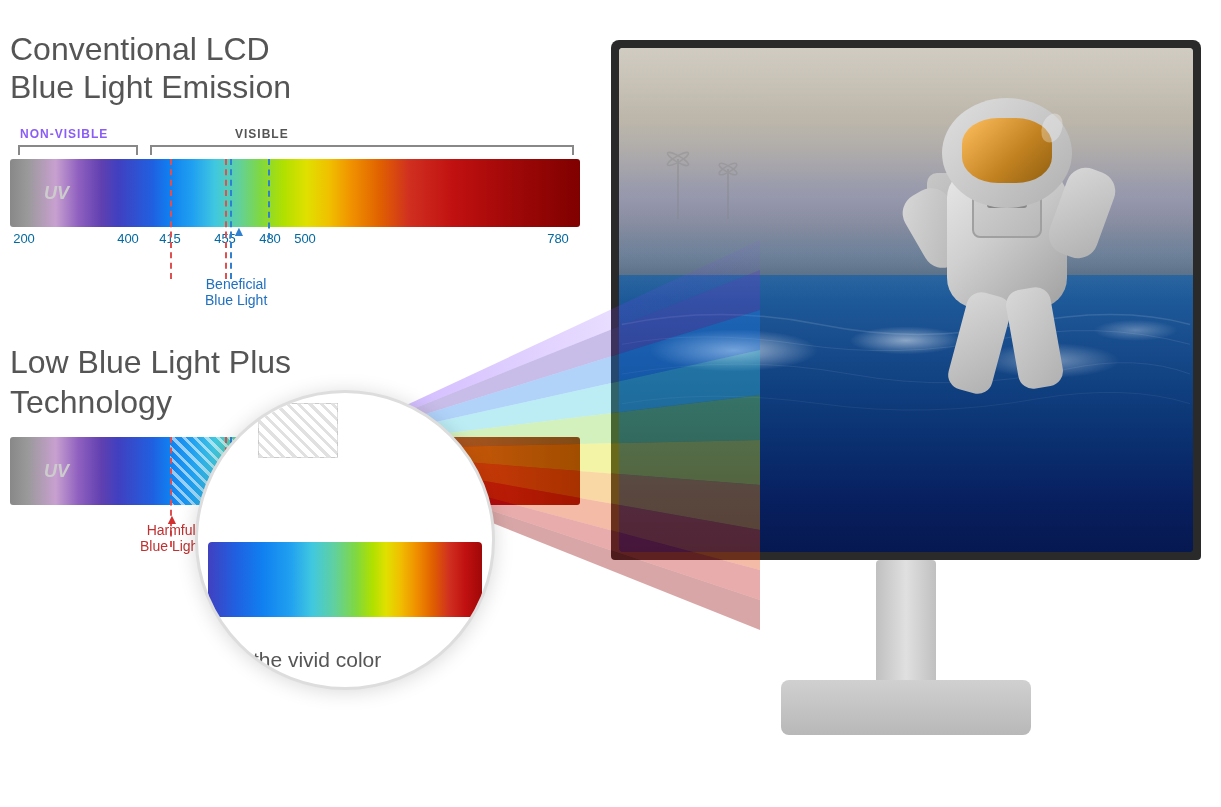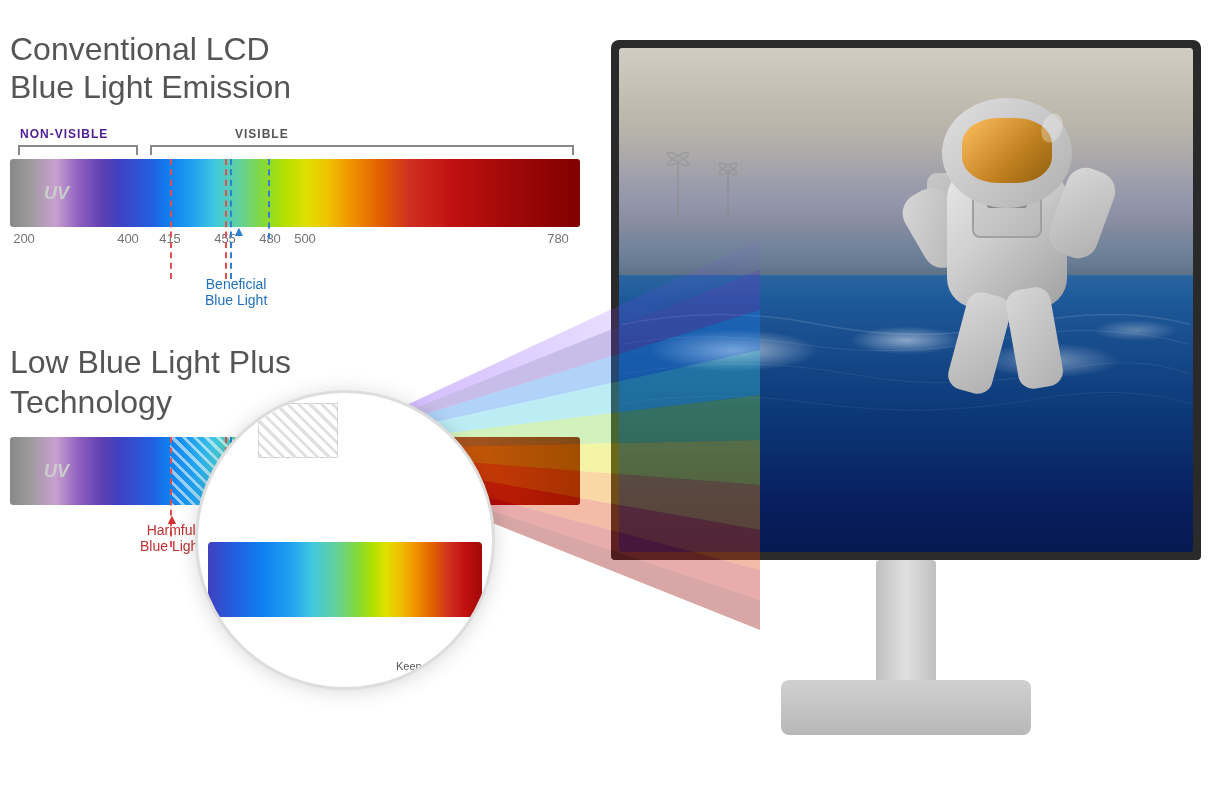--- a/index.html
+++ b/index.html
@@ -80,21 +80,21 @@
     .scale-row {
       position: relative;
       height: 30px;
       margin-top: 4px;
       width: 570px;
     }
 
     .scale-number {
       position: absolute;
       font-size: 13px;
-      color: #737373;
+      color: #0369a1;
       transform: translateX(-50%);
     }
 
     .spectrum-bar-2 {
       width: 570px;
       height: 68px;
       position: relative;
     }
 
     .spectrum-gradient-2 {
@@ -430,21 +430,21 @@
     <div class="title-section">
       <div class="main-title">
         <span>Conventional LCD</span><br>
         <span>Blue Light Emission</span>
       </div>
     </div>
 
     <div class="chart-area" style="margin-top:10px;">
 
       <div style="position:relative;height:18px;width:570px;margin-bottom:0px;">
-        <span style="position:absolute;left:10px;font-size:12px;font-weight:bold;color:#4c1d95;letter-spacing:1px;">NON-VISIBLE</span>
+        <span style="position:absolute;left:10px;font-size:12px;font-weight:bold;color:#8b5cf6;letter-spacing:1px;">NON-VISIBLE</span>
         <span style="position:absolute;left:225px;font-size:12px;font-weight:bold;color:#555;letter-spacing:1px;">VISIBLE</span>
       </div>
 
       <div style="position:relative;height:14px;width:570px;">
         <div style="position:absolute;left:8px;width:120px;height:10px;border-top:2px solid #888;border-left:2px solid #888;border-right:2px solid #888;"></div>
         <div style="position:absolute;left:140px;width:424px;height:10px;border-top:2px solid #888;border-left:2px solid #888;border-right:2px solid #888;"></div>
       </div>
 
       <div class="spectrum-bar">
         <div class="spectrum-gradient"></div>
@@ -526,21 +526,21 @@
     <div style="position:absolute;bottom:70px;left:10px;right:10px;height:75px;
       background: linear-gradient(to right,
         #4040c0 0%, #2060e0 10%, #1080f0 20%, #20a0f0 30%,
         #40c8e0 38%, #60d0a0 46%, #80d840 54%, #b0e000 60%,
         #e0e000 65%, #f0c000 70%, #f09000 76%, #e06000 82%,
         #d03020 88%, #c01010 94%, #a00808 100%
       );
       border-radius:4px;">
     </div>
 
-    <div style="position:absolute;bottom:15px;width:100%;text-align:right;font-size:11px;color:#555;">Keep the vivid color</div>
+    <div style="position:absolute;bottom:15px;width:100%;text-align:left;font-size:21px;color:#555;">Keep the vivid color</div>
 
     <div style="position:absolute;top:10px;left:60px;width:80px;height:55px;
       background: repeating-linear-gradient(45deg,
         rgba(180,180,180,0.4) 0px, rgba(180,180,180,0.4) 3px,
         rgba(255,255,255,0.1) 3px, rgba(255,255,255,0.1) 8px
       );
       border: 1px solid rgba(150,150,150,0.3);">
     </div>
   </div>
 

